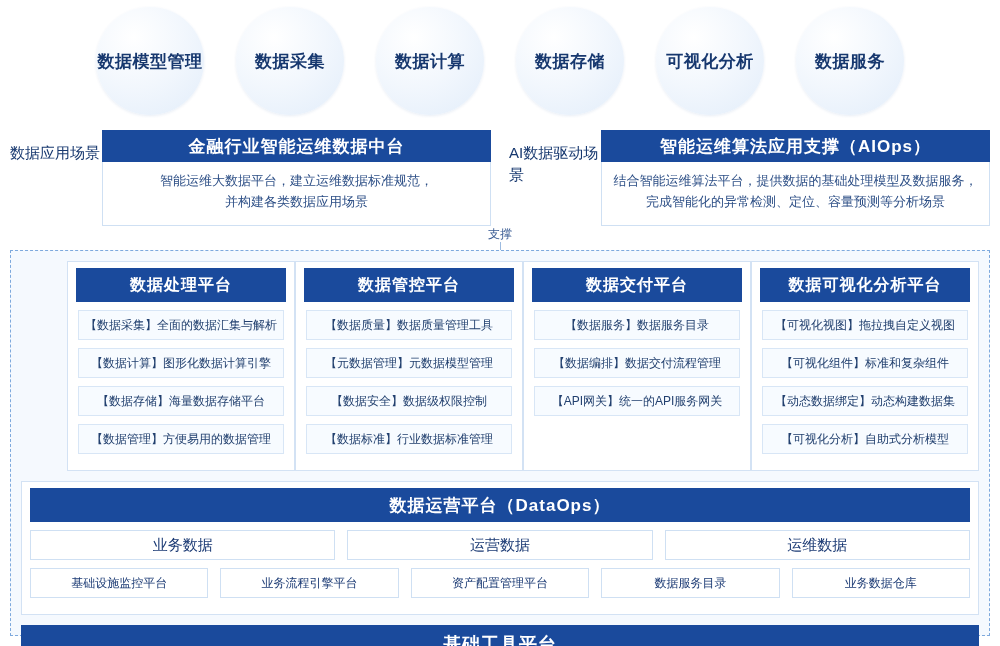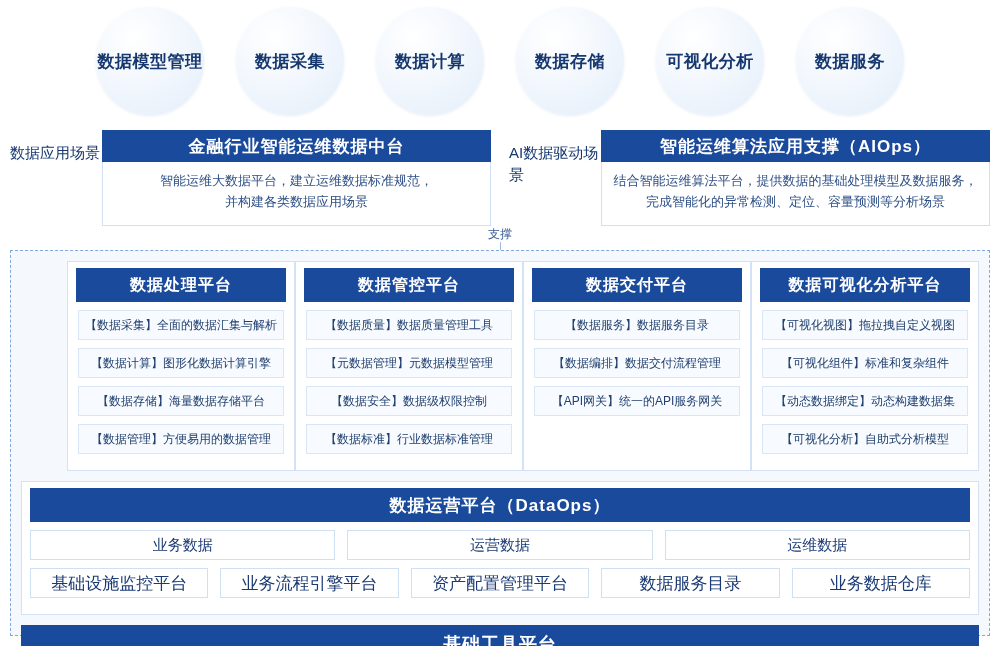--- a/index.html
+++ b/index.html
@@ -197,21 +197,21 @@
     height: 28px;
     border: 1px solid #cfe0f3;
     background: #ffffff;
     font-size: 15px;
     color: #1b3a74;
     display: flex;
     align-items: center;
     justify-content: center;
     white-space: nowrap;
   }
-  .chip.small { font-size: 17px; }
+  .chip.small { font-size: 12px; }
 
   
   .base-bar {
     margin-top: 10px;
     height: 38px;
     background: #1a4a9c;
     color: #fff;
     font-size: 18px;
     font-weight: bold;
     display: flex;

